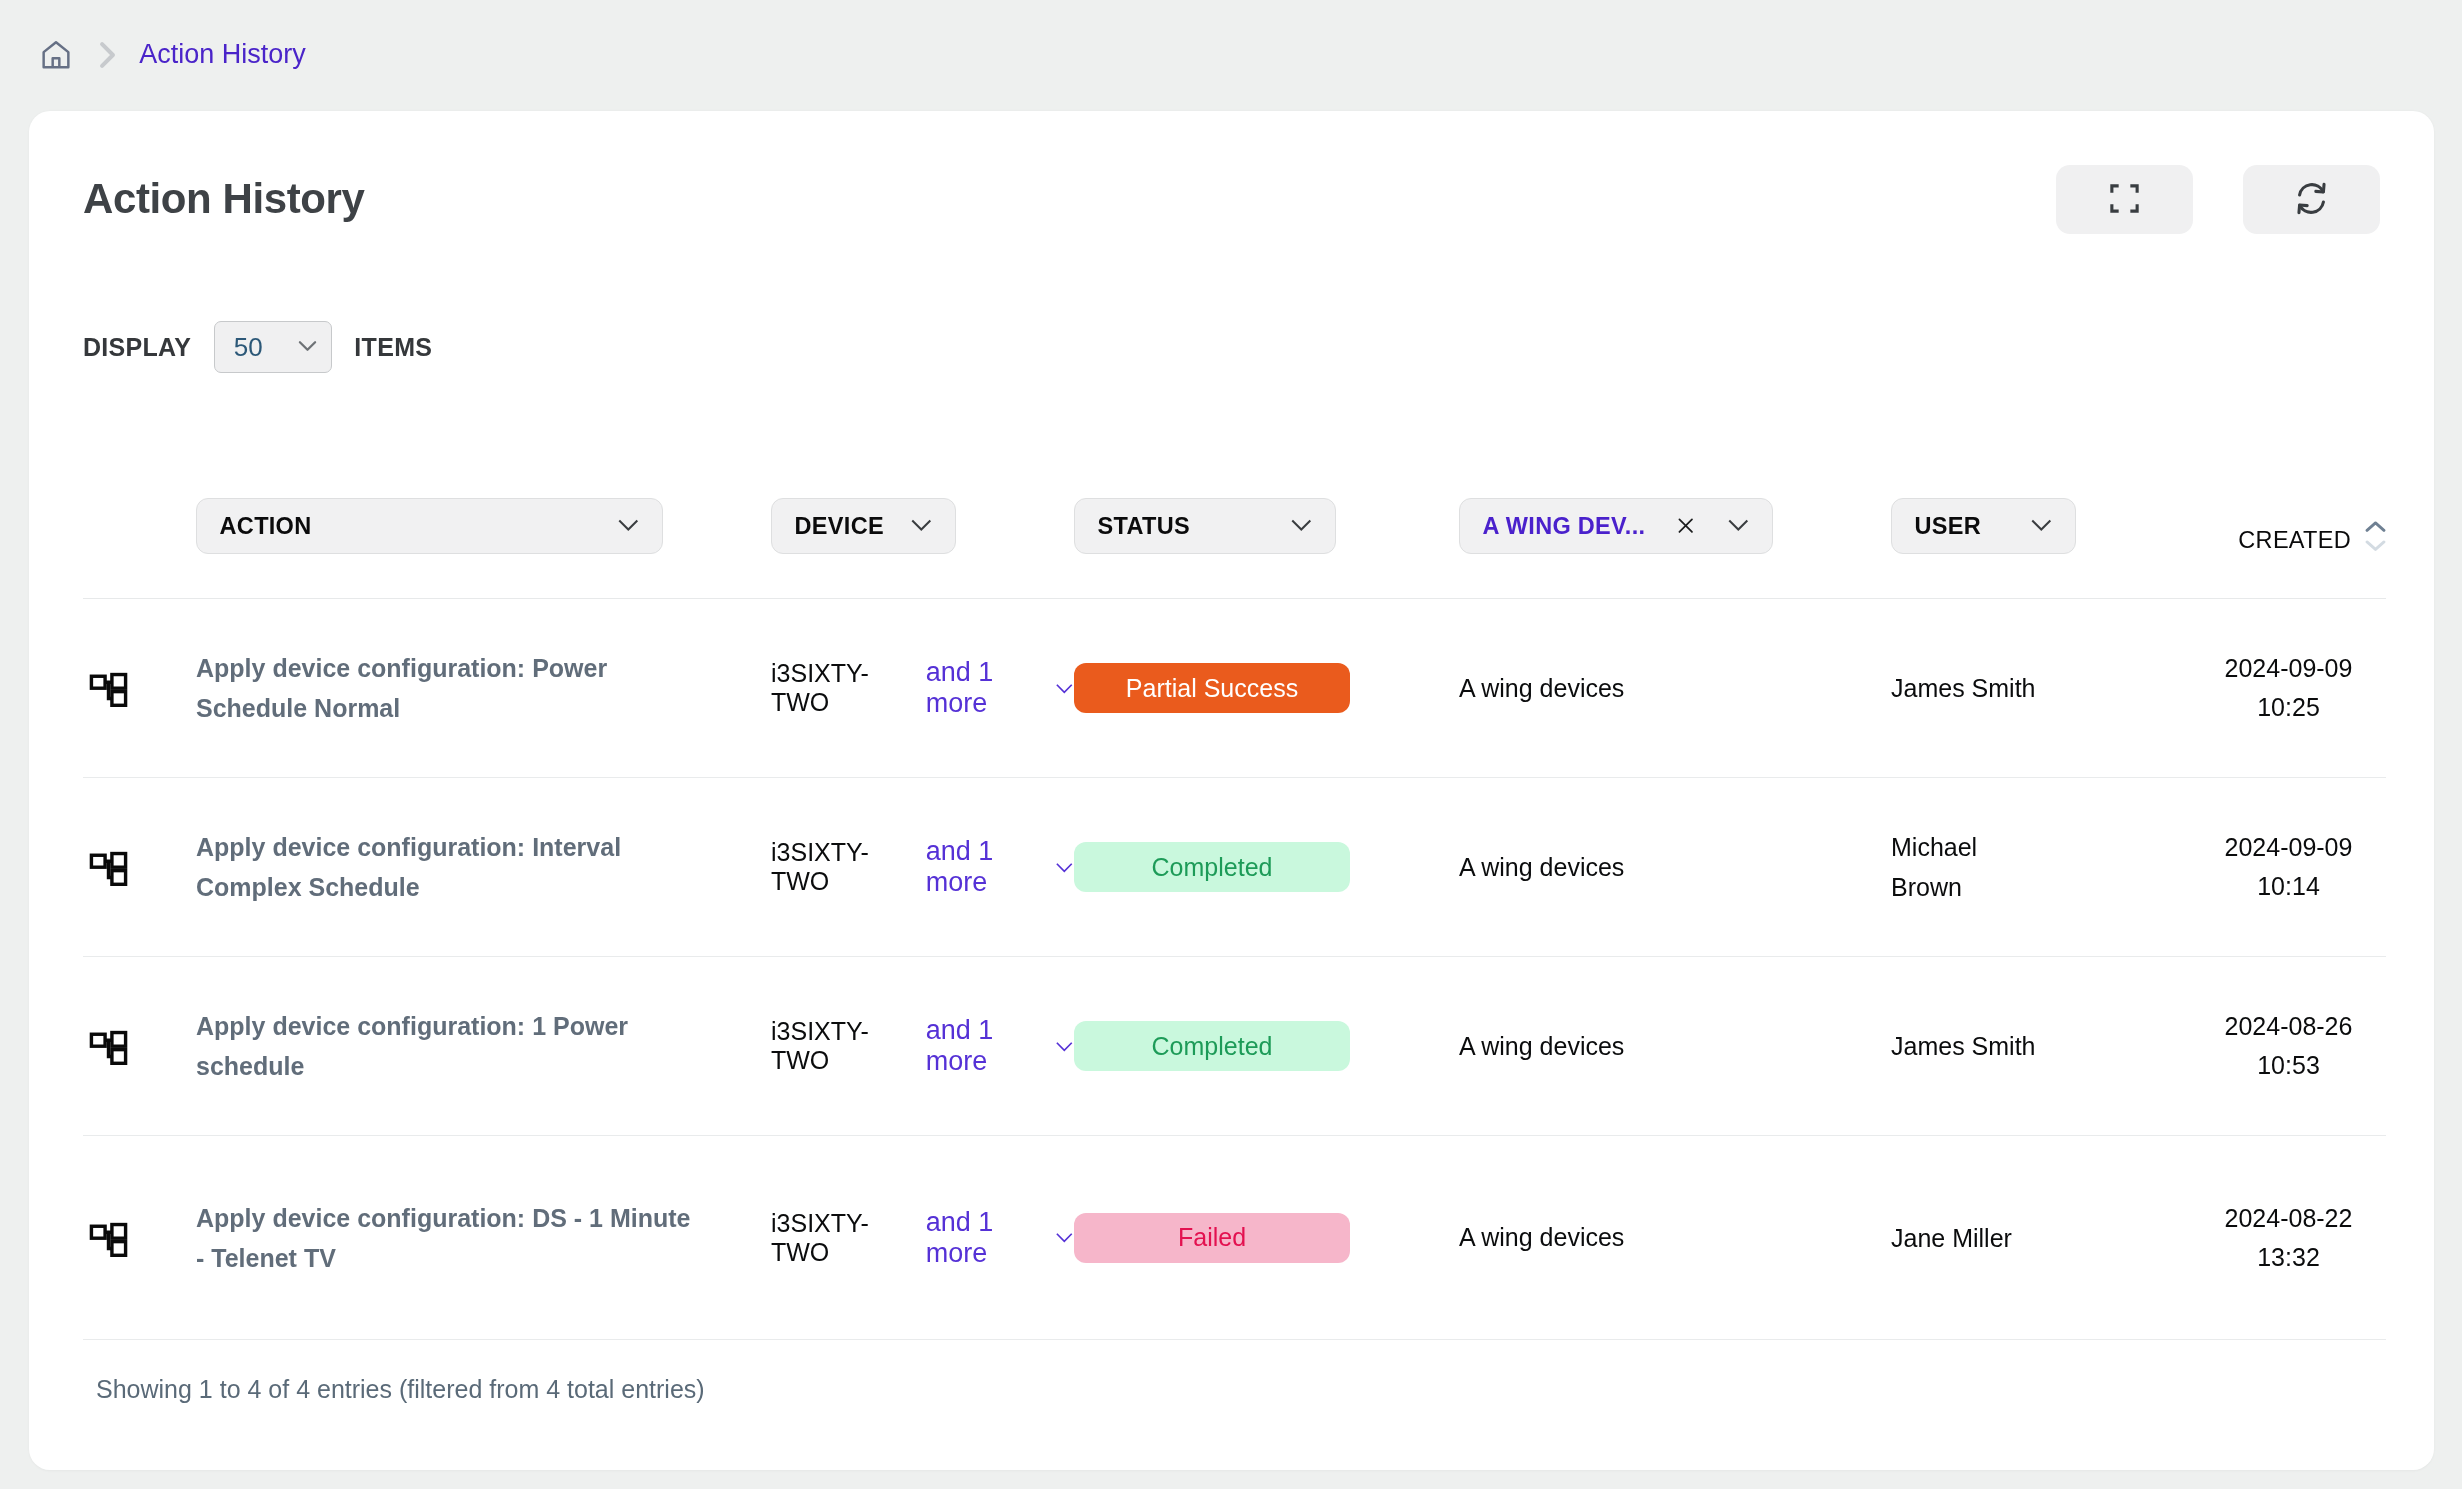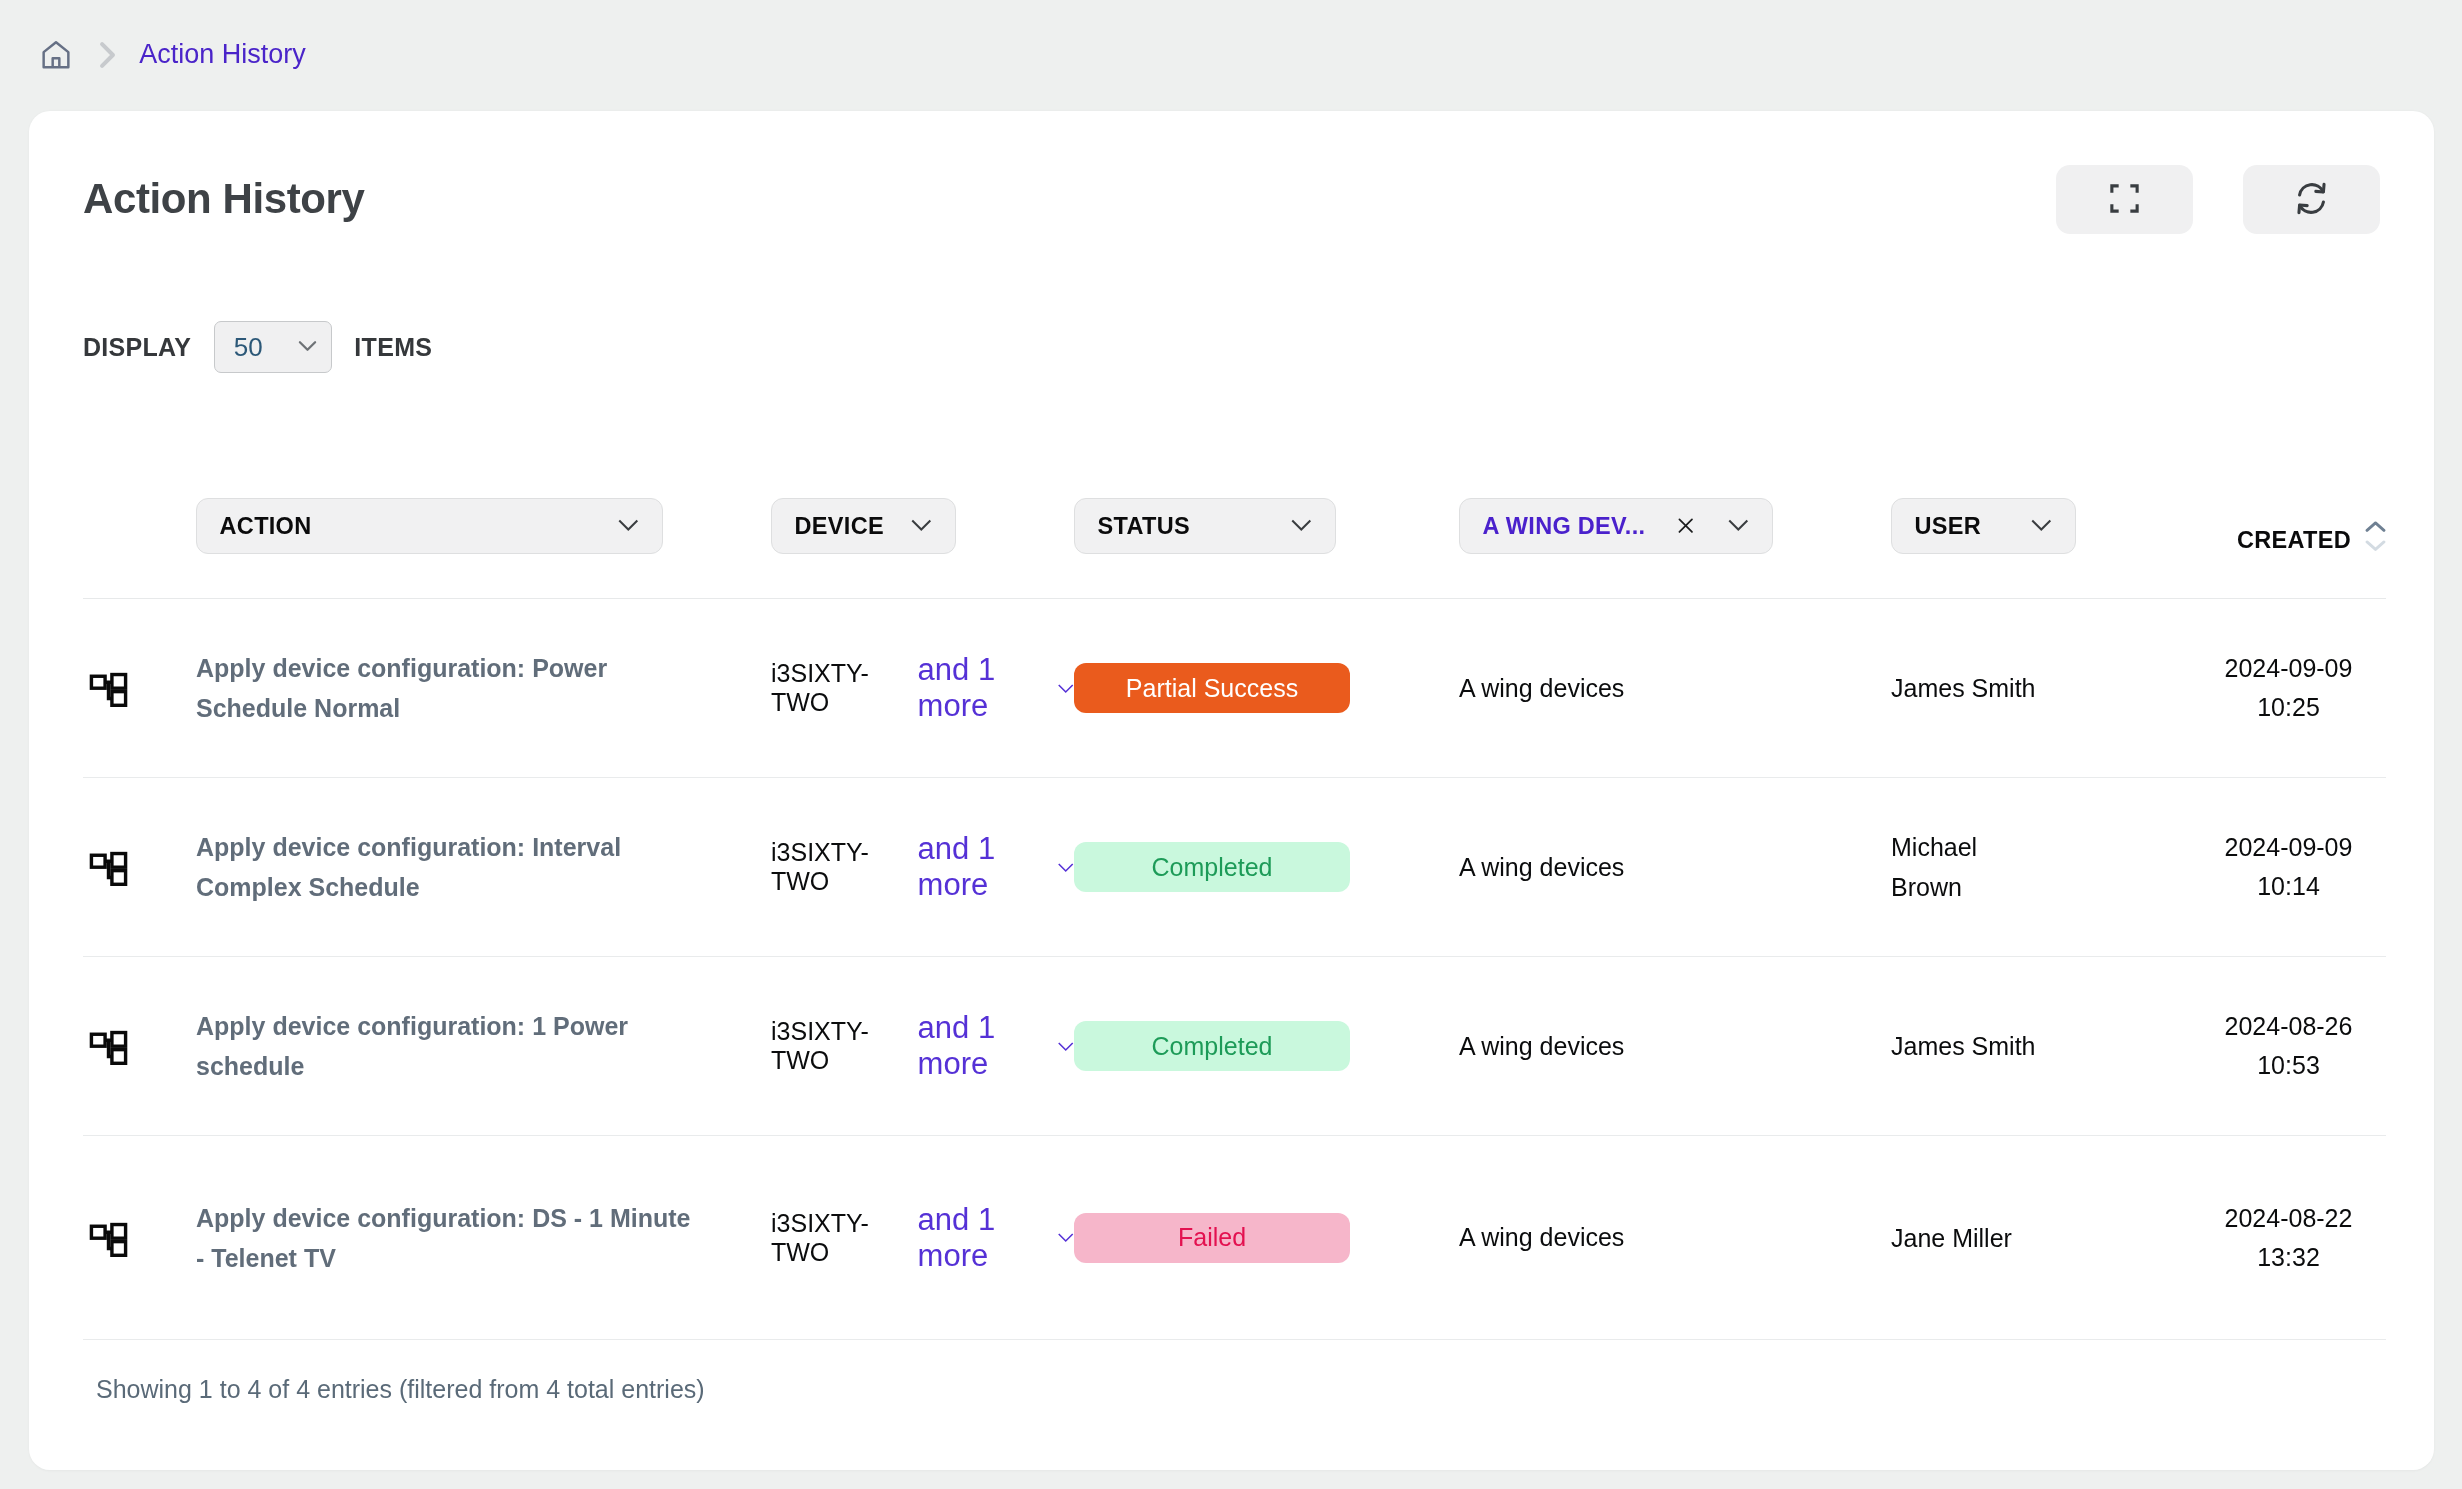--- a/index.html
+++ b/index.html
@@ -88,37 +88,37 @@
   .w-status { width:262px; }
   .w-group  { width:314px; }
   .w-user   { width:185px; }
   .filter-btn.active .flabel { color:#4a21cc; }
   .filter-btn.active { gap:14px; }
   .clear-x { display:flex; align-items:center; cursor:pointer; }
 
   .created-head {
     display:flex; align-items:center; justify-content:flex-end; gap:14px;
   }
-  .created-label { font-size:23.5px; font-weight:700; color:#0b0b0c; letter-spacing:0.3px; }
+  .created-label { font-size:23.5px; font-weight:400; color:#0b0b0c; letter-spacing:0.3px; }
   .sort-stack { display:flex; flex-direction:column; gap:2.6px; cursor:pointer; }
   .sort-up { color:#6f8093; }
   .sort-down { color:#d3dbe2; }
 
   
   .trow { height:179px; border-bottom:1.7px solid #e9ebec; }
   .trow.last { height:204px; }
   .trow .cell { display:flex; align-items:center; }
   .cell-icon { padding-left:5.2px; }
   .cell-action { padding-right:74px; }
   .action-text { font-size:25px; font-weight:600; color:#616d7a; line-height:40px; }
   .cell-device { flex-direction:row; align-items:flex-start; justify-content:center; gap:15.7px; }
   .device-name { font-size:25px; color:#0b0c0d; }
   .device-more {
     display:flex; align-items:center; gap:8.7px; cursor:pointer;
-    font-size:31px; color:#5531d6;
+    font-size:27px; color:#5531d6;
   }
   .device-more svg { color:#5531d6; }
   .badge {
     width:276px; height:50px; border-radius:12px;
     display:flex; align-items:center; justify-content:center;
     font-size:25px;
   }
   .badge[data-status="partial-success"] { background:#ea5b1d; color:#ffffff; }
   .badge[data-status="completed"]       { background:#c9f8dd; color:#1d9b58; }
   .badge[data-status="failed"]          { background:#f6b6ca; color:#e31150; }

